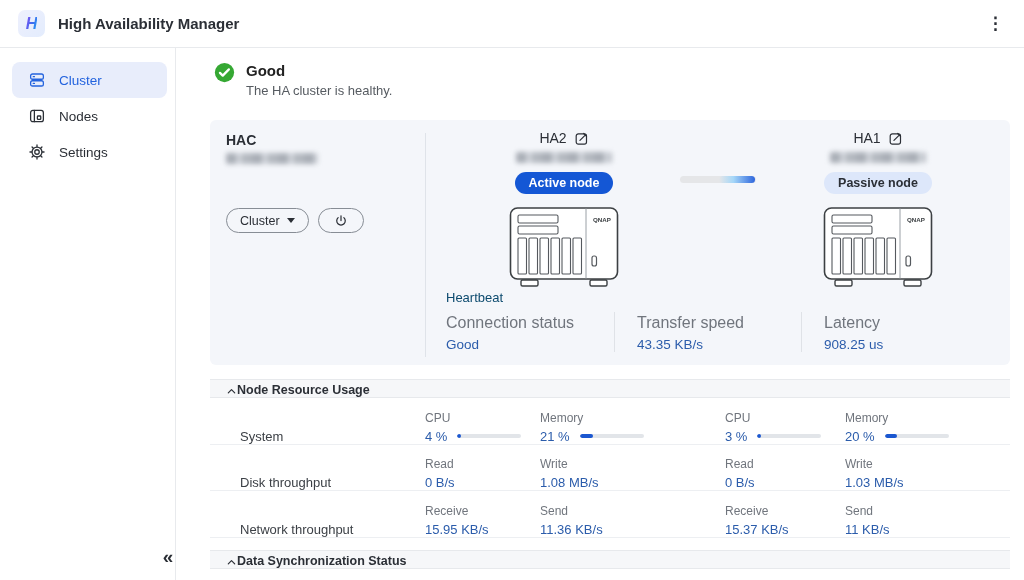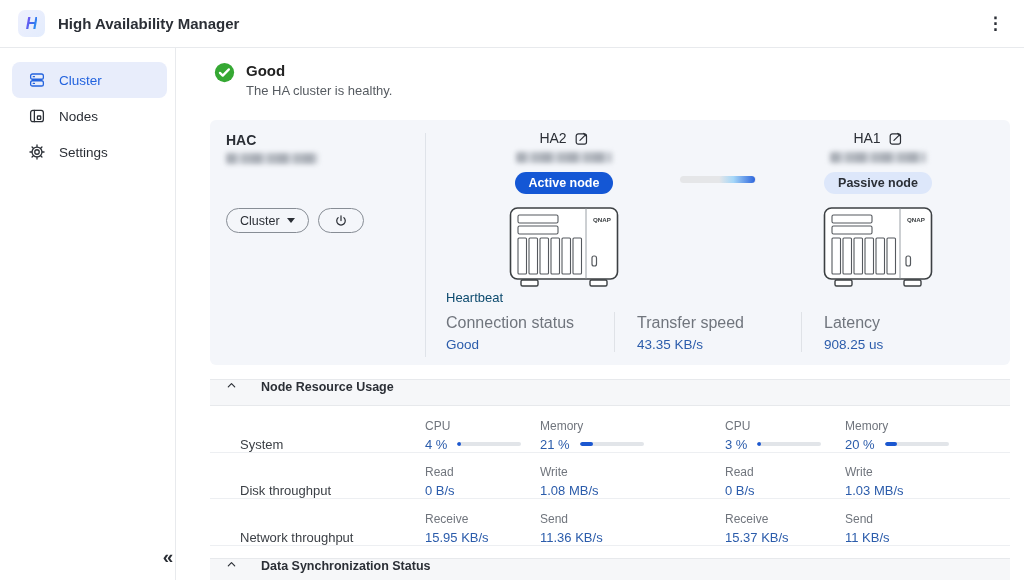--- a/index.html
+++ b/index.html
@@ -76,23 +76,23 @@
   .hb-title { font-size:13px; color:#0c4a6e; margin-bottom:7px; }
   .hb-row { display:flex; }
   .hb-col { padding-top:2px; }
   .hb-col .hlbl { font-size:16px; color:#70757d; margin-bottom:5px; }
   .hb-col .hval { font-size:13.5px; color:#2b5cab; }
   .hb-c1 { width:168px; }
   .hb-c2 { width:187px; border-left:1px solid #dfe2e7; padding-left:22px; }
   .hb-c3 { flex:1; border-left:1px solid #dfe2e7; padding-left:22px; }
 
   
-  .section-bar { width:800px; height:27px; background:#f6f7f9; border-top:1px solid #e7e9ec;
-    border-bottom:1px solid #e7e9ec; display:flex; align-items:flex-start; padding-left:16px;
-    gap:24px; cursor:pointer; }
+  .section-bar { width:800px; height:19px; background:#f6f7f9; border-top:1px solid #e7e9ec;
+    border-bottom:1px solid #e7e9ec; display:flex; align-items:flex-end; padding-left:16px;
+    gap:0; cursor:pointer; }
   .section-bar .stitle { font-size:12.5px; font-weight:700; color:#2b2f36; }
 
   .rtable { width:800px; }
   .rrow { display:flex; align-items:flex-end; height:46.5px; border-bottom:1px solid #edeff2;
     background:#fff; }
   .rlabel { width:215px; padding-left:30px; font-size:13px; color:#3c4046; }
   .rcell { display:flex; flex-direction:column; }
   .rc1 { width:115px; } .rc2 { width:185px; } .rc3 { width:120px; } .rc4 { flex:1; }
   .rcell .clbl { font-size:12px; color:#70757d; margin-bottom:4px; }
   .cell-line { display:flex; align-items:center; gap:10px; }

